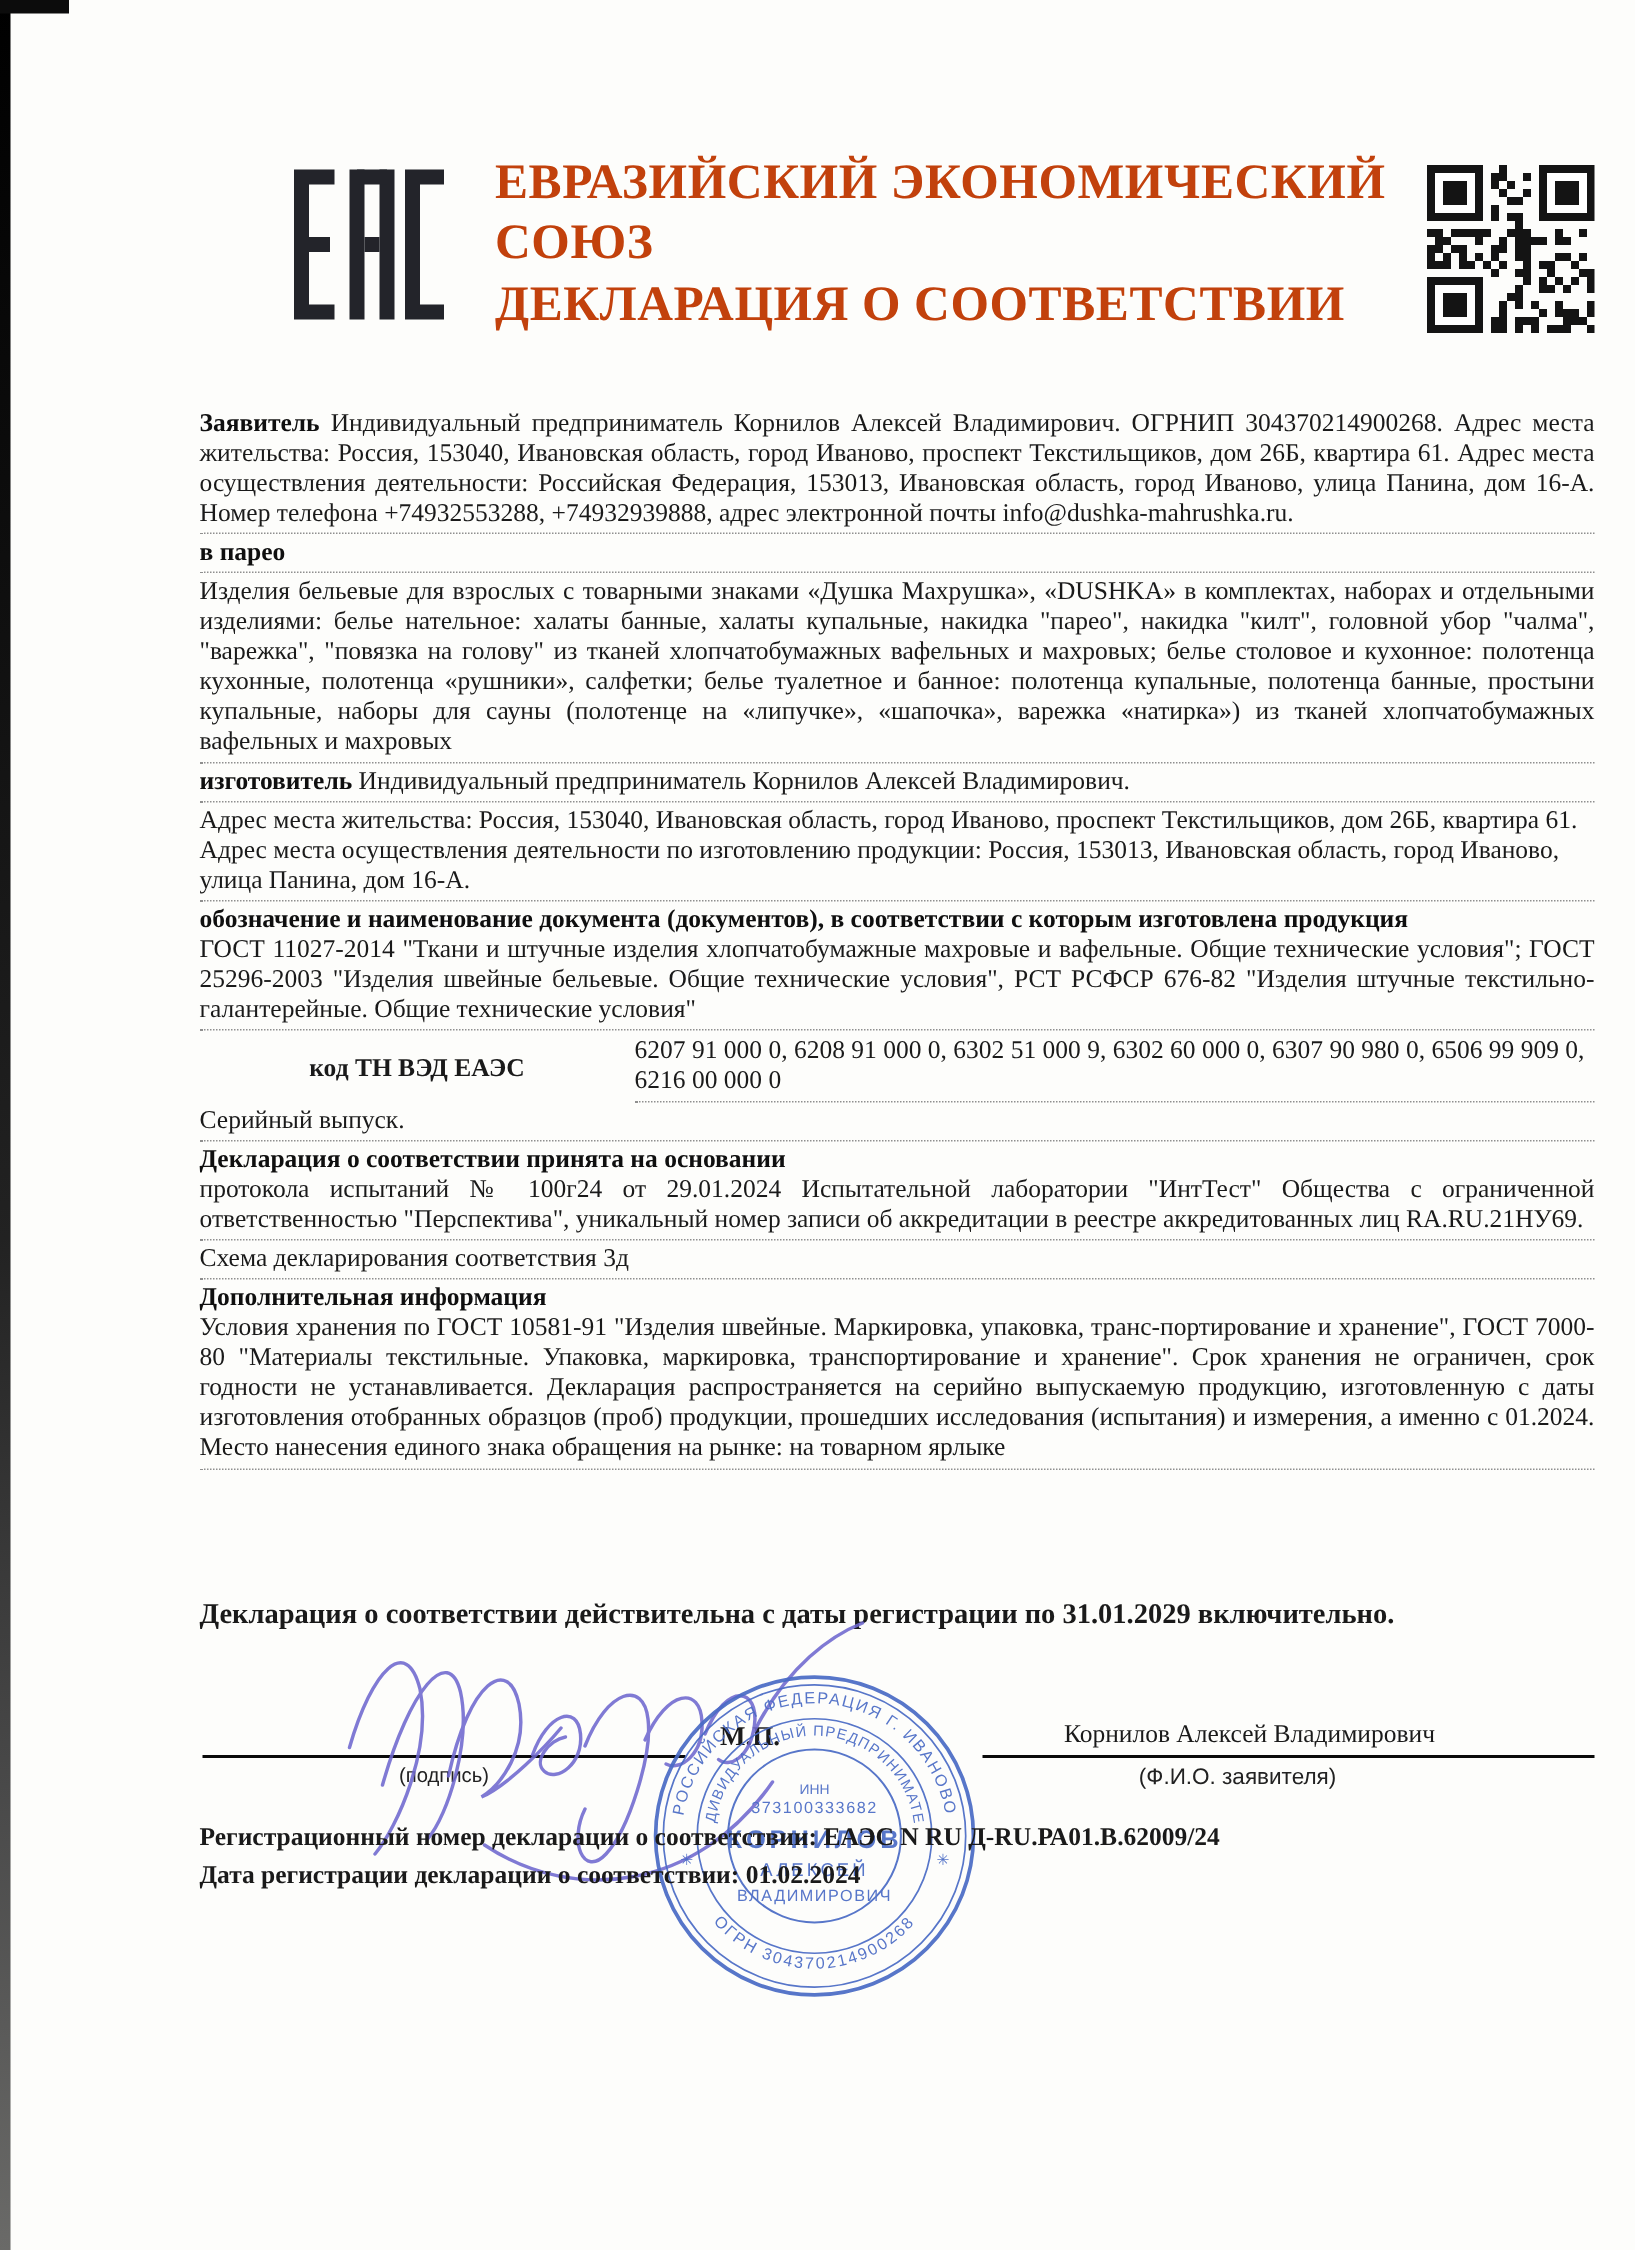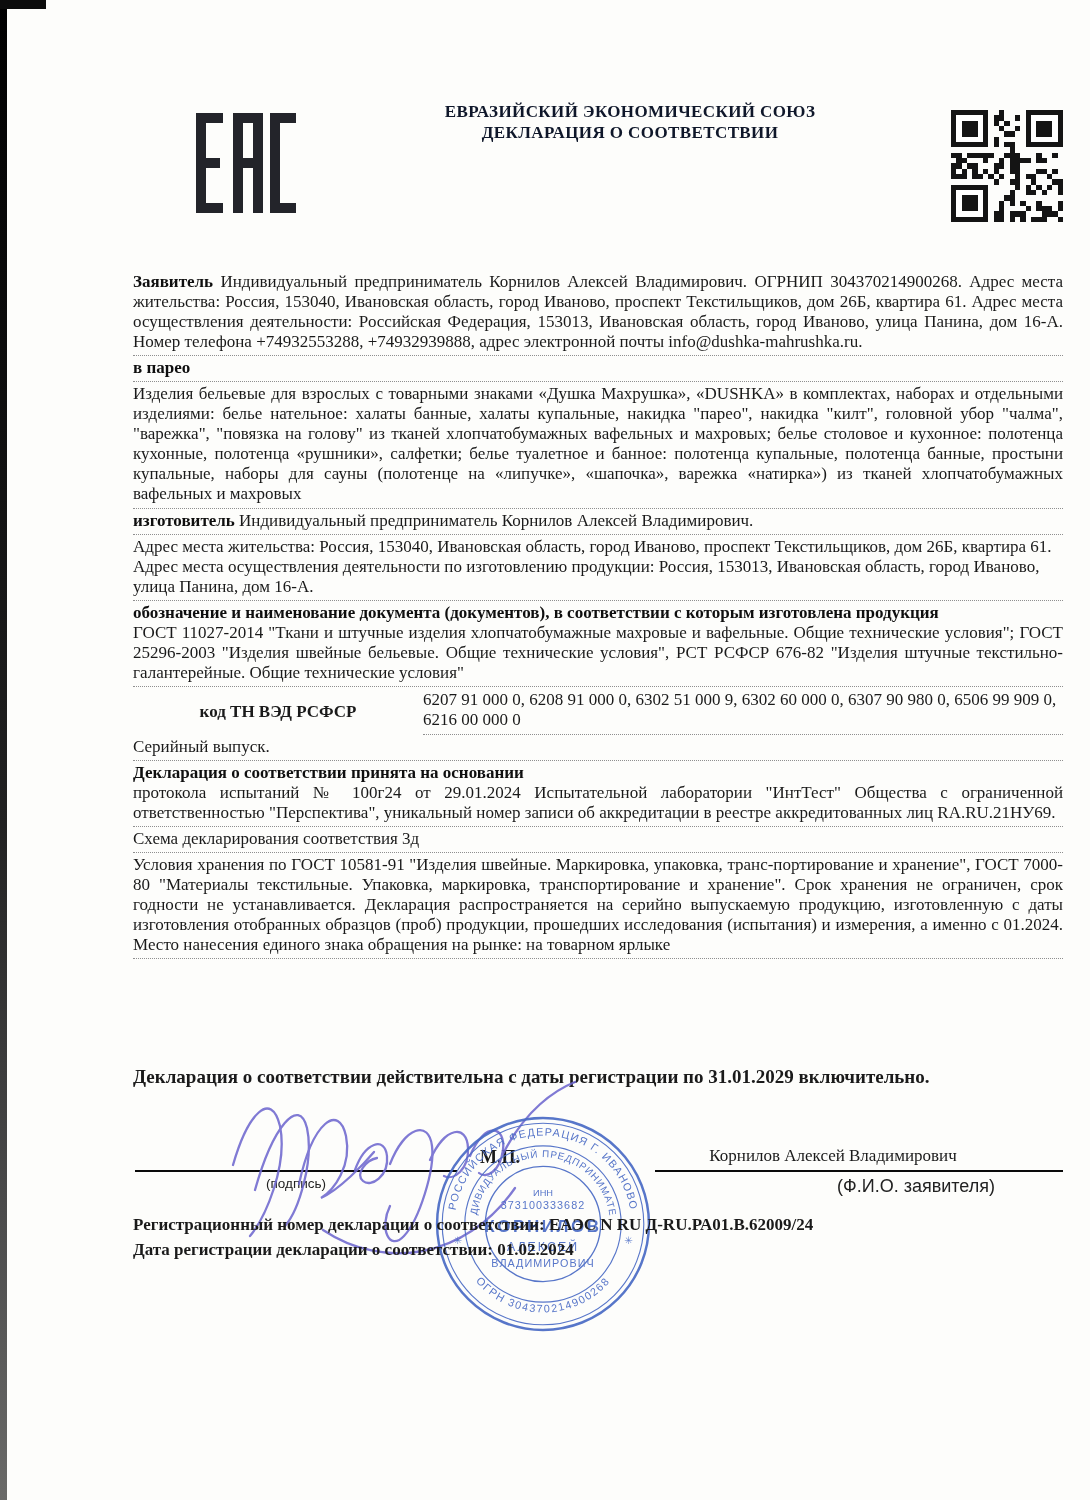--- a/index.html
+++ b/index.html
@@ -8,22 +8,22 @@
     background:#fdfdfb;overflow:hidden;
     font-family:"Liberation Serif", serif;color:#1a1a1a;
   }
   
   .edge-left{position:absolute;left:0;top:0;width:7px;height:1500px;
     background:linear-gradient(180deg,#000 0%,#111 30%,#222 55%,#4a4a4a 80%,#6a6a68 100%);}
   .edge-top{position:absolute;left:0;top:0;width:46px;height:9px;background:#0c0c0c;}
 
   
   .eac-logo{position:absolute;left:196px;top:112px;width:100px;height:102px;}
-  .titles{position:absolute;left:330px;top:102px;width:600px;text-align:center;
-    font-weight:bold;font-size:17px;line-height:1.22;letter-spacing:.4px;color:#0f172a;}
+  .titles{position:absolute;left:330px;top:102px;width:600px;
+    font-weight:bold;font-size:33px;line-height:1.22;letter-spacing:.4px;color:#c2410c;}
   .qr{position:absolute;left:951px;top:110px;width:112px;height:118px;}
   .qr svg{width:112px;height:112px;}
 
   
   .main{position:absolute;left:133px;top:270px;width:930px;font-size:17px;line-height:1.18;}
   .sec{border-bottom:1px dotted #8f8f8f;padding:2px 0 3px;}
   .just{text-align:justify;}
   b{color:#0f0f0f;}
   .tnved{display:flex;align-items:center;border-bottom:none;padding:2px 0 0;}
   .tnved-label{width:290px;text-align:center;font-weight:bold;}
@@ -33,22 +33,22 @@
     font-size:19px;font-weight:bold;}
 
   
   .sig-area{position:absolute;left:133px;top:1090px;width:930px;height:115px;font-size:17px;}
   .sig-line1{position:absolute;left:2px;top:80px;width:322px;border-bottom:2px solid #0a0a0a;}
   .sig-cap1{position:absolute;left:2px;top:86px;width:322px;text-align:center;
     font-family:"Liberation Sans",sans-serif;font-size:13.5px;color:#222;}
   .mp{position:absolute;left:347px;top:57px;font-weight:bold;font-size:18px;}
   .fio-name{position:absolute;left:500px;top:56px;width:400px;text-align:center;}
   .sig-line2{position:absolute;left:522px;top:80px;width:408px;border-bottom:2px solid #0a0a0a;}
-  .sig-cap2{position:absolute;left:522px;top:86px;width:340px;text-align:right;
-    font-family:"Liberation Sans",sans-serif;font-size:18px;color:#222;}
+  .sig-cap2{position:absolute;left:522px;top:86px;width:340px;text-align:center;
+    font-family:"Liberation Sans",sans-serif;font-size:15px;color:#222;}
   .signature-svg{position:absolute;left:70px;top:-22px;pointer-events:none;}
   .stamp{position:absolute;left:302px;top:26px;width:216px;height:216px;pointer-events:none;opacity:.92;}
   .stamp text, .stamp textPath{fill:#4a6bc5;font-family:"Liberation Sans",sans-serif;}
 
   .registration{position:absolute;left:133px;top:1212px;width:930px;
     font-size:17px;font-weight:bold;line-height:25px;}
 </style>
 </head>
 <body>
 
@@ -228,39 +228,40 @@
     <div class="sec">
       <span>Адрес места жительства: Россия, 153040, Ивановская область, город Иваново, проспект Текстильщиков, дом 26Б, квартира 61. Адрес места осуществления деятельности по изготовлению продукции: Россия, 153013, Ивановская область, город Иваново, улица Панина, дом 16-А.</span>
     </div>
 
     <div class="sec">
       <div><b>обозначение и наименование документа (документов), в соответствии с которым изготовлена продукция</b></div>
       <div class="just">ГОСТ 11027-2014 "Ткани и штучные изделия хлопчатобумажные махровые и вафельные. Общие технические условия"; ГОСТ 25296-2003 "Изделия швейные бельевые. Общие технические условия", РСТ РСФСР 676-82 "Изделия штучные текстильно-галантерейные. Общие технические условия"</div>
     </div>
 
     <div class="tnved">
-      <div class="tnved-label">код ТН ВЭД РСФСР</div>
+      <div class="tnved-label">код ТН ВЭД ЕАЭС</div>
       <div class="tnved-codes">6207 91 000 0, 6208 91 000 0, 6302 51 000 9, 6302 60 000 0, 6307 90 980 0, 6506 99 909 0, 6216 00 000 0</div>
     </div>
 
     <div class="sec">
       <span>Серийный выпуск.</span>
     </div>
 
 
     <div class="sec">
       <div><b>Декларация о соответствии принята на основании</b></div>
       <div class="just">протокола испытаний № 100г24 от 29.01.2024 Испытательной лаборатории "ИнтТест" Общества с ограниченной ответственностью "Перспектива", уникальный номер записи об аккредитации в реестре аккредитованных лиц RA.RU.21НУ69.</div>
     </div>
 
     <div class="sec">
       <span>Схема декларирования соответствия 3д</span>
     </div>
 
     <div class="sec">
+      <div><b>Дополнительная информация</b></div>
       <div class="just">Условия хранения по ГОСТ 10581-91 "Изделия швейные. Маркировка, упаковка, транс-портирование и хранение", ГОСТ 7000-80 "Материалы текстильные. Упаковка, маркировка, транспортирование и хранение". Срок хранения не ограничен, срок годности не устанавливается. Декларация распространяется на серийно выпускаемую продукцию, изготовленную с даты изготовления отобранных образцов (проб) продукции, прошедших исследования (испытания) и измерения, а именно с 01.2024. Место нанесения единого знака обращения на рынке: на товарном ярлыке</div>
     </div>
 
   </div>
 
   <div class="validity">Декларация о соответствии действительна с даты регистрации по 31.01.2029 включительно.</div>
 
   <div class="sig-area">
     <div class="sig-line1"></div>
     <div class="sig-cap1">(подпись)</div>

